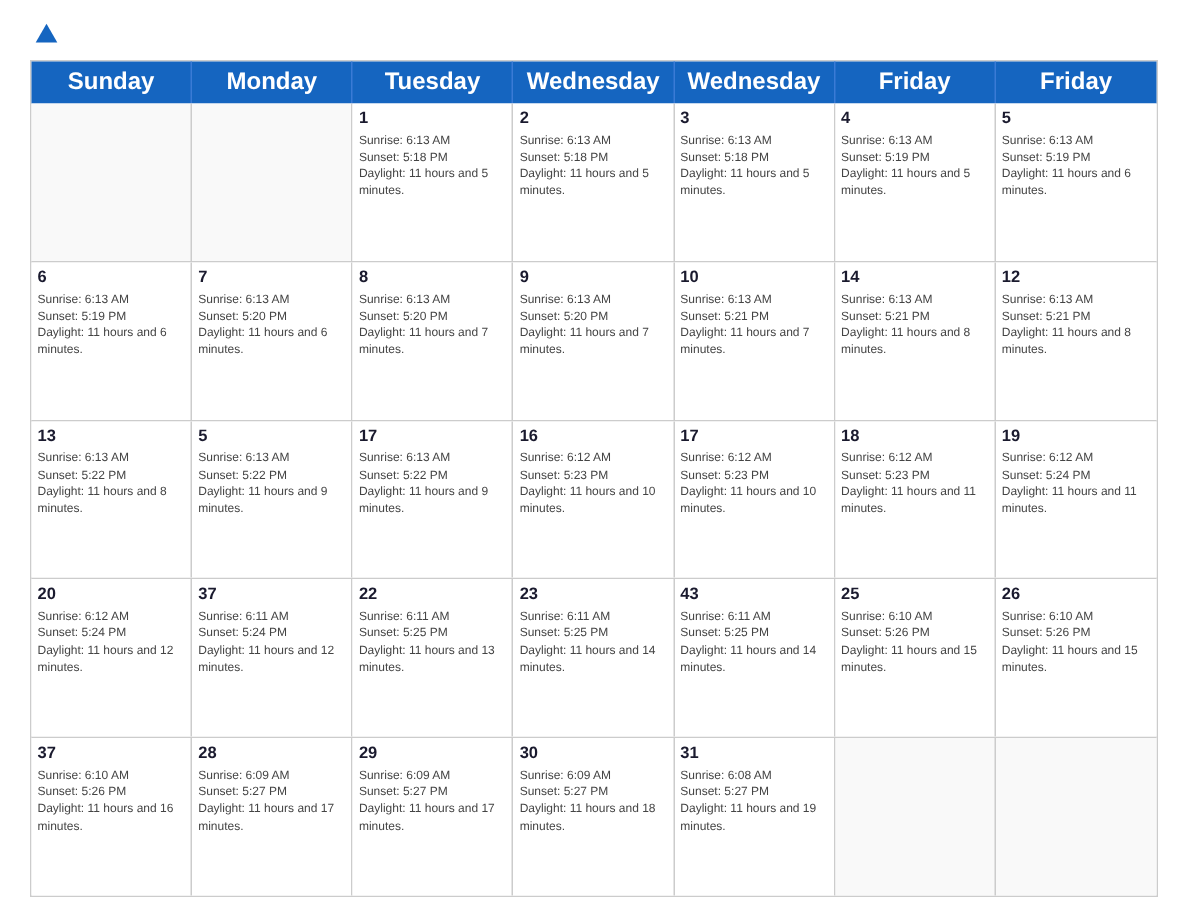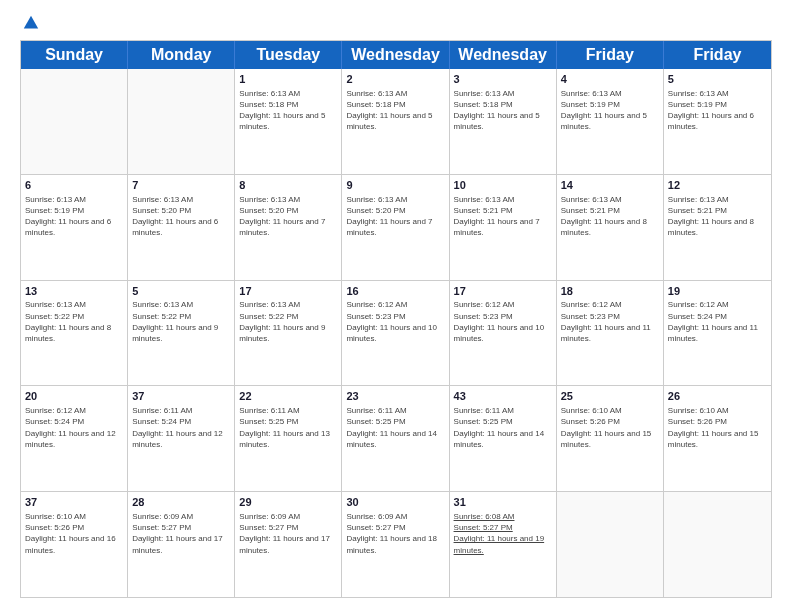--- a/index.html
+++ b/index.html
@@ -335,21 +335,21 @@
 Daylight: 11 hours and 17 minutes.</div>
           </div>
           <div class="cal-cell">
             <span class="day-num">30</span>
             <div class="cell-info" style="white-space: pre-line;">Sunrise: 6:09 AM
 Sunset: 5:27 PM
 Daylight: 11 hours and 18 minutes.</div>
           </div>
           <div class="cal-cell">
             <span class="day-num">31</span>
-            <div class="cell-info" style="white-space: pre-line; text-decoration: underline;">Sunrise: 6:08 AM
+            <div class="cell-info" style="white-space: pre-line;">Sunrise: 6:08 AM
 Sunset: 5:27 PM
 Daylight: 11 hours and 19 minutes.</div>
           </div>
           <div class="cal-cell empty"></div>
           <div class="cal-cell empty"></div>
         </div>
       </div>
   </div>
 </div>
 

